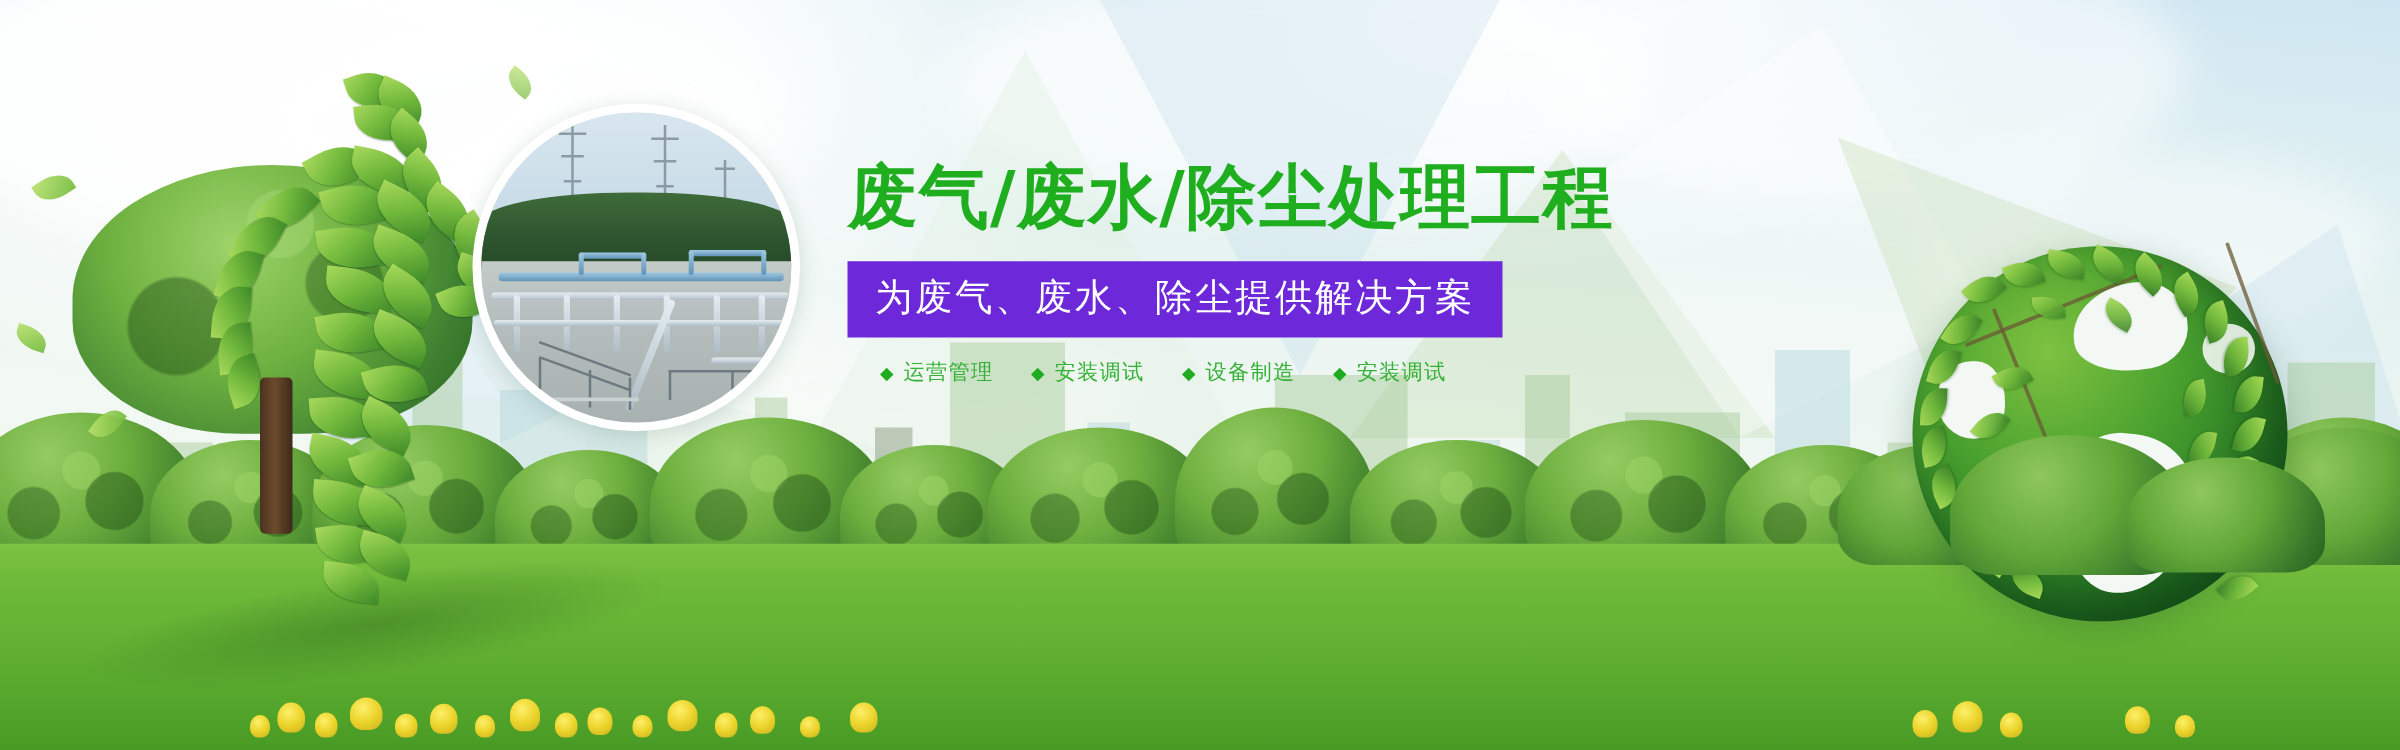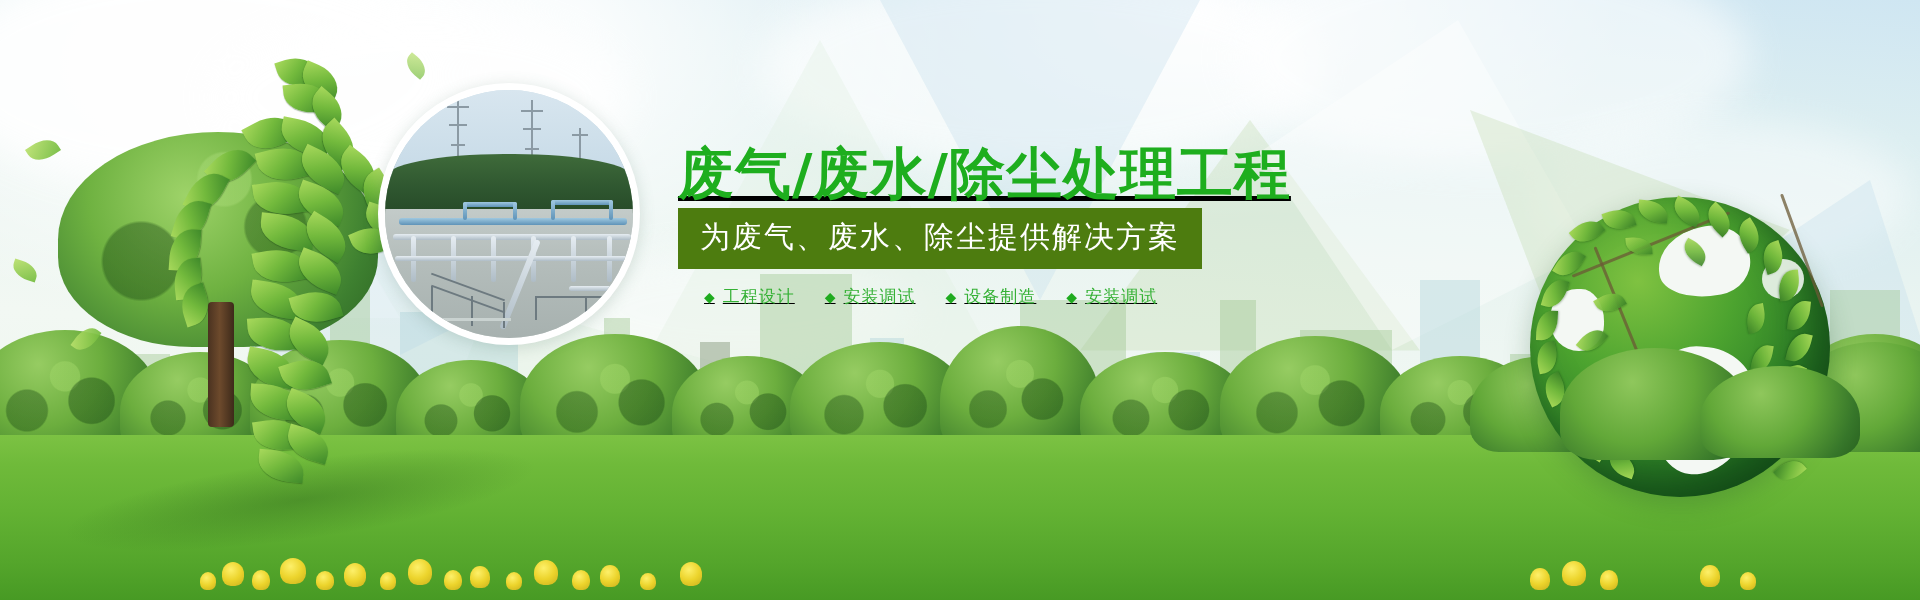--- a/index.html
+++ b/index.html
@@ -88,26 +88,26 @@
       border-radius:48% 48% 0 0 / 40% 40% 0 0; }
   .ph-ground { position:absolute; left:0; top:48%; width:100%; height:52%;
       background:linear-gradient(180deg,#c3cbc9 0%, #b4bdbb 40%, #a7b1af 100%); }
   .pylon { position:absolute; background:#8b9aa4; width:2px; }
   .pylon-x { position:absolute; background:#8b9aa4; height:2px; }
   .pipe { position:absolute; background:linear-gradient(180deg,#e6edf2,#aebcc6); border-radius:3px; }
   .pipe-b { position:absolute; background:linear-gradient(180deg,#9fc8e0,#5f93b8); border-radius:3px; }
   .rail { position:absolute; background:#6d7a80; }
 
   
-  .copy { position:absolute; left:678px; top:144px; width:740px;text-decoration:underline; }
+  .copy { position:absolute; left:678px; top:129px; width:740px; }
   .headline { font-size:56px; font-weight:bold; color:#1eae1e; letter-spacing:1px;
       line-height:1.06; white-space:nowrap; font-family:"DejaVu Sans","Liberation Sans",sans-serif; }
   .subline { margin-top:6px; font-size:27.5px; color:#2fb62f; letter-spacing:1.2px;
       white-space:nowrap; font-family:"Liberation Sans","DejaVu Sans",sans-serif; }
-  .greenbar { margin-top:5px; display:inline-block; background:#4d7c0f; padding:9px 22px 11px 22px; }
+  .greenbar { margin-top:21px; display:inline-block; background:#6d28d9; padding:9px 22px 11px 22px; }
   .greenbar-txt { font-size:30px; color:#ffffff; letter-spacing:2px; white-space:nowrap;
       font-family:"DejaVu Sans","Liberation Sans",sans-serif; }
   .bullets { margin-top:16px; display:flex; align-items:center; gap:30px; padding-left:26px; }
   .bullet { display:flex; align-items:center; gap:8px; white-space:nowrap; }
   .dia { color:#1fab1f; font-size:14px; line-height:1; }
   .bullet-label { font-size:17px; color:#35b135; letter-spacing:1px;
       font-family:"DejaVu Sans","Liberation Sans",sans-serif; }
 
   
   .globe-wrap { position:absolute; left:1508px; top:185px; width:370px; height:330px; }
@@ -321,21 +321,21 @@
   </div>
 
   <div class="copy">
     <div class="headline">废气/废水/除尘处理工程</div>
     <div class="greenbar">
       <span class="greenbar-txt">为废气、废水、除尘提供解决方案</span>
     </div>
     <div class="bullets">
       <div class="bullet">
         <span class="dia">◆</span>
-        <span class="bullet-label">工程设计</span>
+        <span class="bullet-label">运营管理</span>
       </div>
       <div class="bullet">
         <span class="dia">◆</span>
         <span class="bullet-label">安装调试</span>
       </div>
       <div class="bullet">
         <span class="dia">◆</span>
         <span class="bullet-label">设备制造</span>
       </div>
       <div class="bullet">

